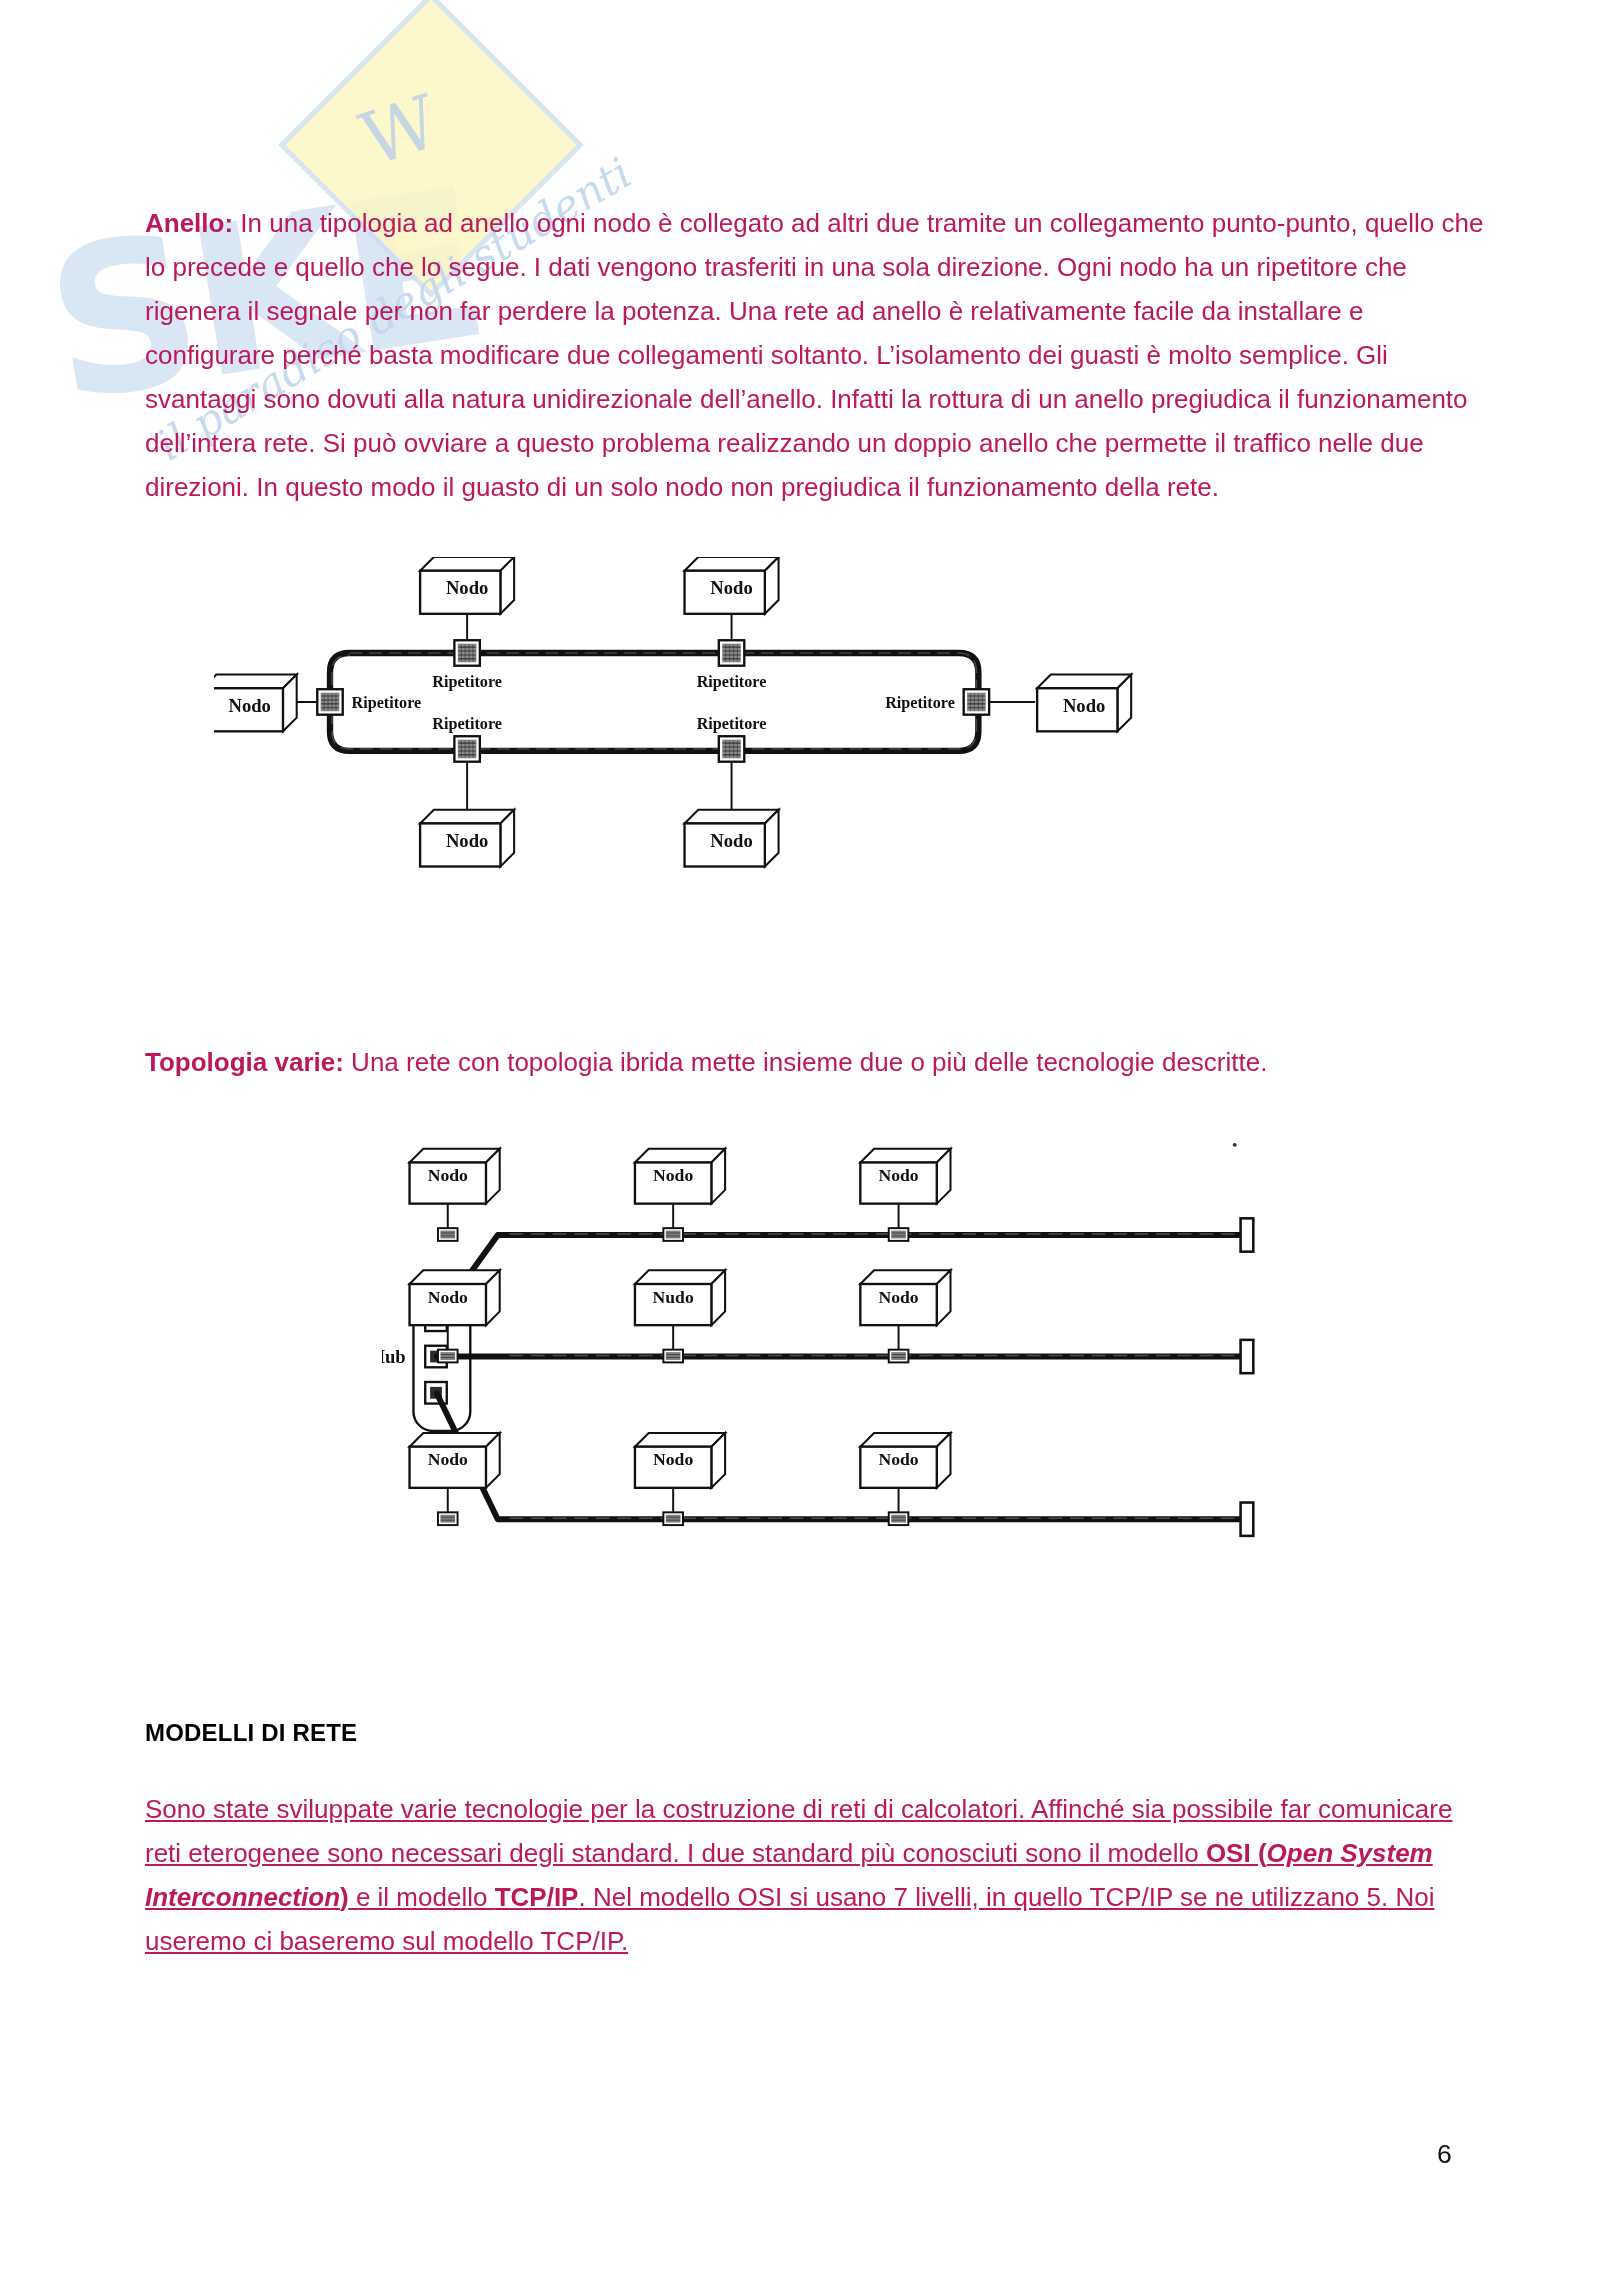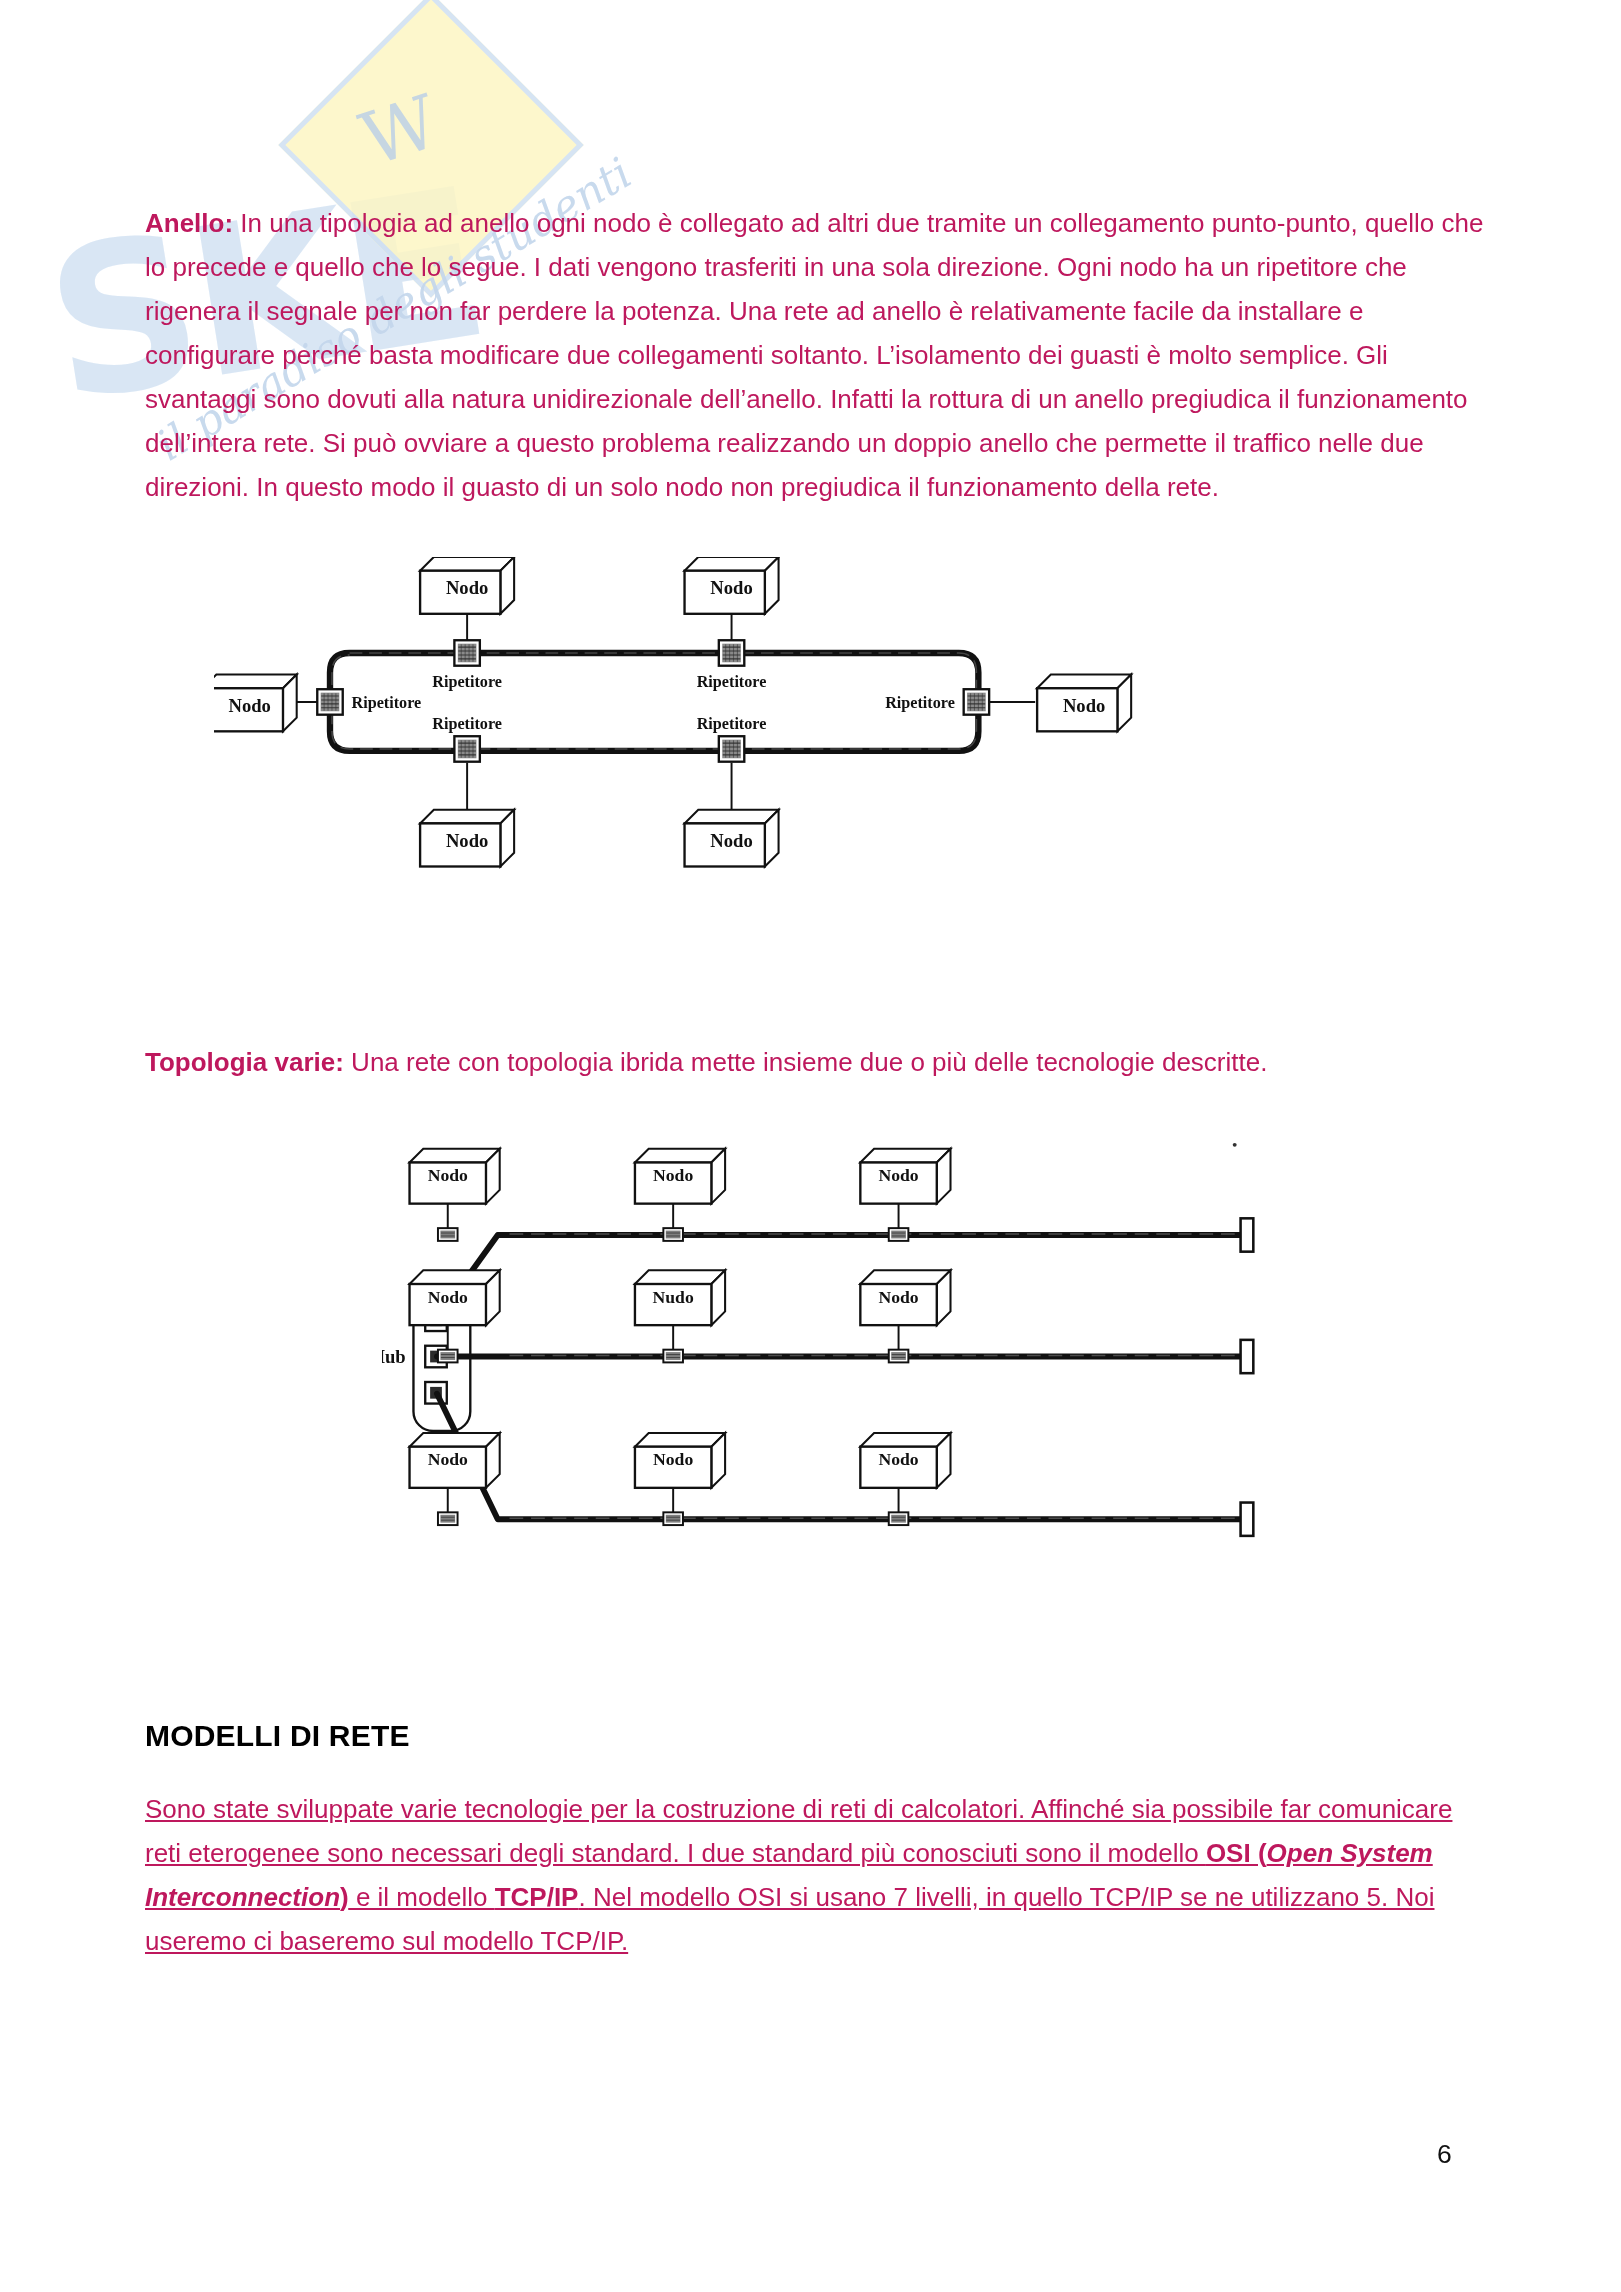--- a/index.html
+++ b/index.html
@@ -85,21 +85,21 @@
     color: #be185d;
   }
   .para b { font-weight: 700; }
   .para .bi { font-weight: 700; font-style: italic; }
 
   #para-anello { left: 145px; top: 175px; width: 1341px; }
   #para-ibrida { left: 145px; top: 1014px; width: 1341px; }
   #heading-modelli {
     position: absolute;
     left: 145px; top: 1719px;
-    font-size: 30px;
+    font-size: 24px;
     font-weight: 700;
     letter-spacing: 0.2px;
   }
   #para-modelli { left: 145px; top: 1761px; width: 1341px; text-decoration: underline; }
 
   #page-number {
     position: absolute;
     left: 1437px;
     top: 2139px;
     font-size: 26.5px;

